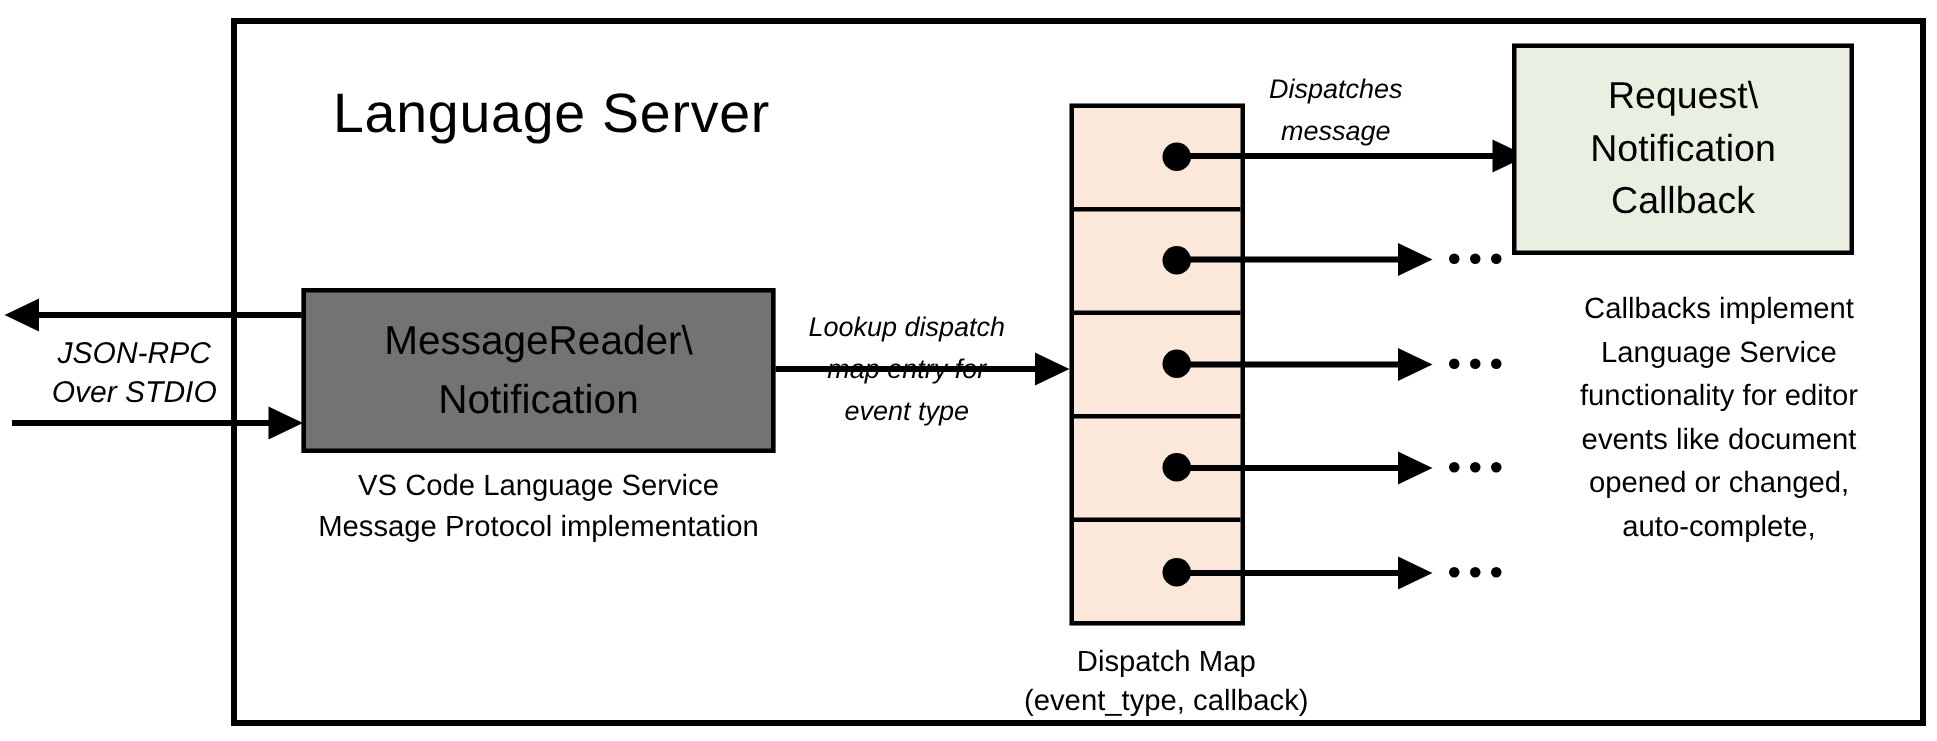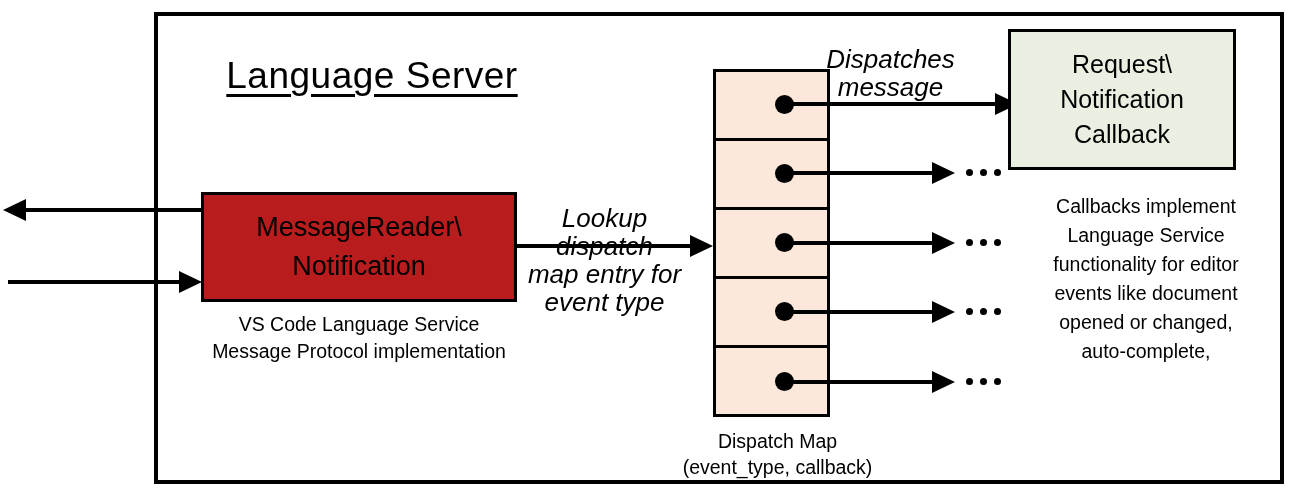--- a/index.html
+++ b/index.html
@@ -17,22 +17,21 @@
   }
   .abs { position: absolute; }
 
   .outer-box {
     border: 4px solid #000000;
     background: transparent;
   }
   .title {
     font-size: 37px;
     letter-spacing: 0.5px;
-    text-align: center;
-    text-decoration: underline;
+    text-align: left;
     text-decoration-thickness: 3px;
     text-underline-offset: 6px;
     white-space: nowrap;
   }
   .node-box {
     border: 3px solid #000000;
     display: flex;
     flex-direction: column;
     align-items: center;
     justify-content: center;
@@ -40,21 +39,21 @@
   }
   .reader-box { font-size: 27px; line-height: 39px; }
   .callback-box { font-size: 25px; line-height: 35px; }
 
   .caption {
     font-size: 19.5px;
     line-height: 27px;
     text-align: center;
   }
   .italic-label {
-    font-size: 26px;
+    font-size: 18px;
     line-height: 28px;
     font-style: italic;
     text-align: center;
   }
   .hline { height: 4px; background: #000000; }
   .arrowhead-right {
     width: 0; height: 0;
     border-top: 11px solid transparent;
     border-bottom: 11px solid transparent;
     border-left: 23px solid #000000;
@@ -96,22 +95,26 @@
   <div class="abs outer-box" style="left:154px; top:12px; width:1130px; height:472px;"></div>
 
   <div class="abs title" style="left:222px; top:55px; width:300px;">Language Server</div>
 
   <div class="abs hline" style="left:24px; top:208px; width:178px;"></div>
   <div class="abs arrowhead-left" style="left:3px; top:199px;"></div>
 
   <div class="abs hline" style="left:8px; top:280px; width:172px;"></div>
   <div class="abs arrowhead-right" style="left:179px; top:271px;"></div>
 
-
-  <div class="abs node-box reader-box" style="left: 201px; top: 192px; width: 316px; height: 110px; background: #b91c1c;">
+  <div class="abs italic-label" style="left:12px; top:223px; width:155px; line-height:26px; font-size:20px;">
+    <div>JSON-RPC</div>
+    <div>Over STDIO</div>
+  </div>
+
+  <div class="abs node-box reader-box" style="left: 201px; top: 192px; width: 316px; height: 110px; background: #737373;">
     <div>MessageReader\</div>
     <div>Notification</div>
   </div>
   <div class="abs caption" style="left:150px; top:311px; width:418px;">
     <div>VS Code Language Service</div>
     <div>Message Protocol implementation</div>
   </div>
 
   <div class="abs hline" style="left:517px; top:244px; width:175px;"></div>
   <div class="abs arrowhead-right" style="left:690px; top:235px;"></div>

